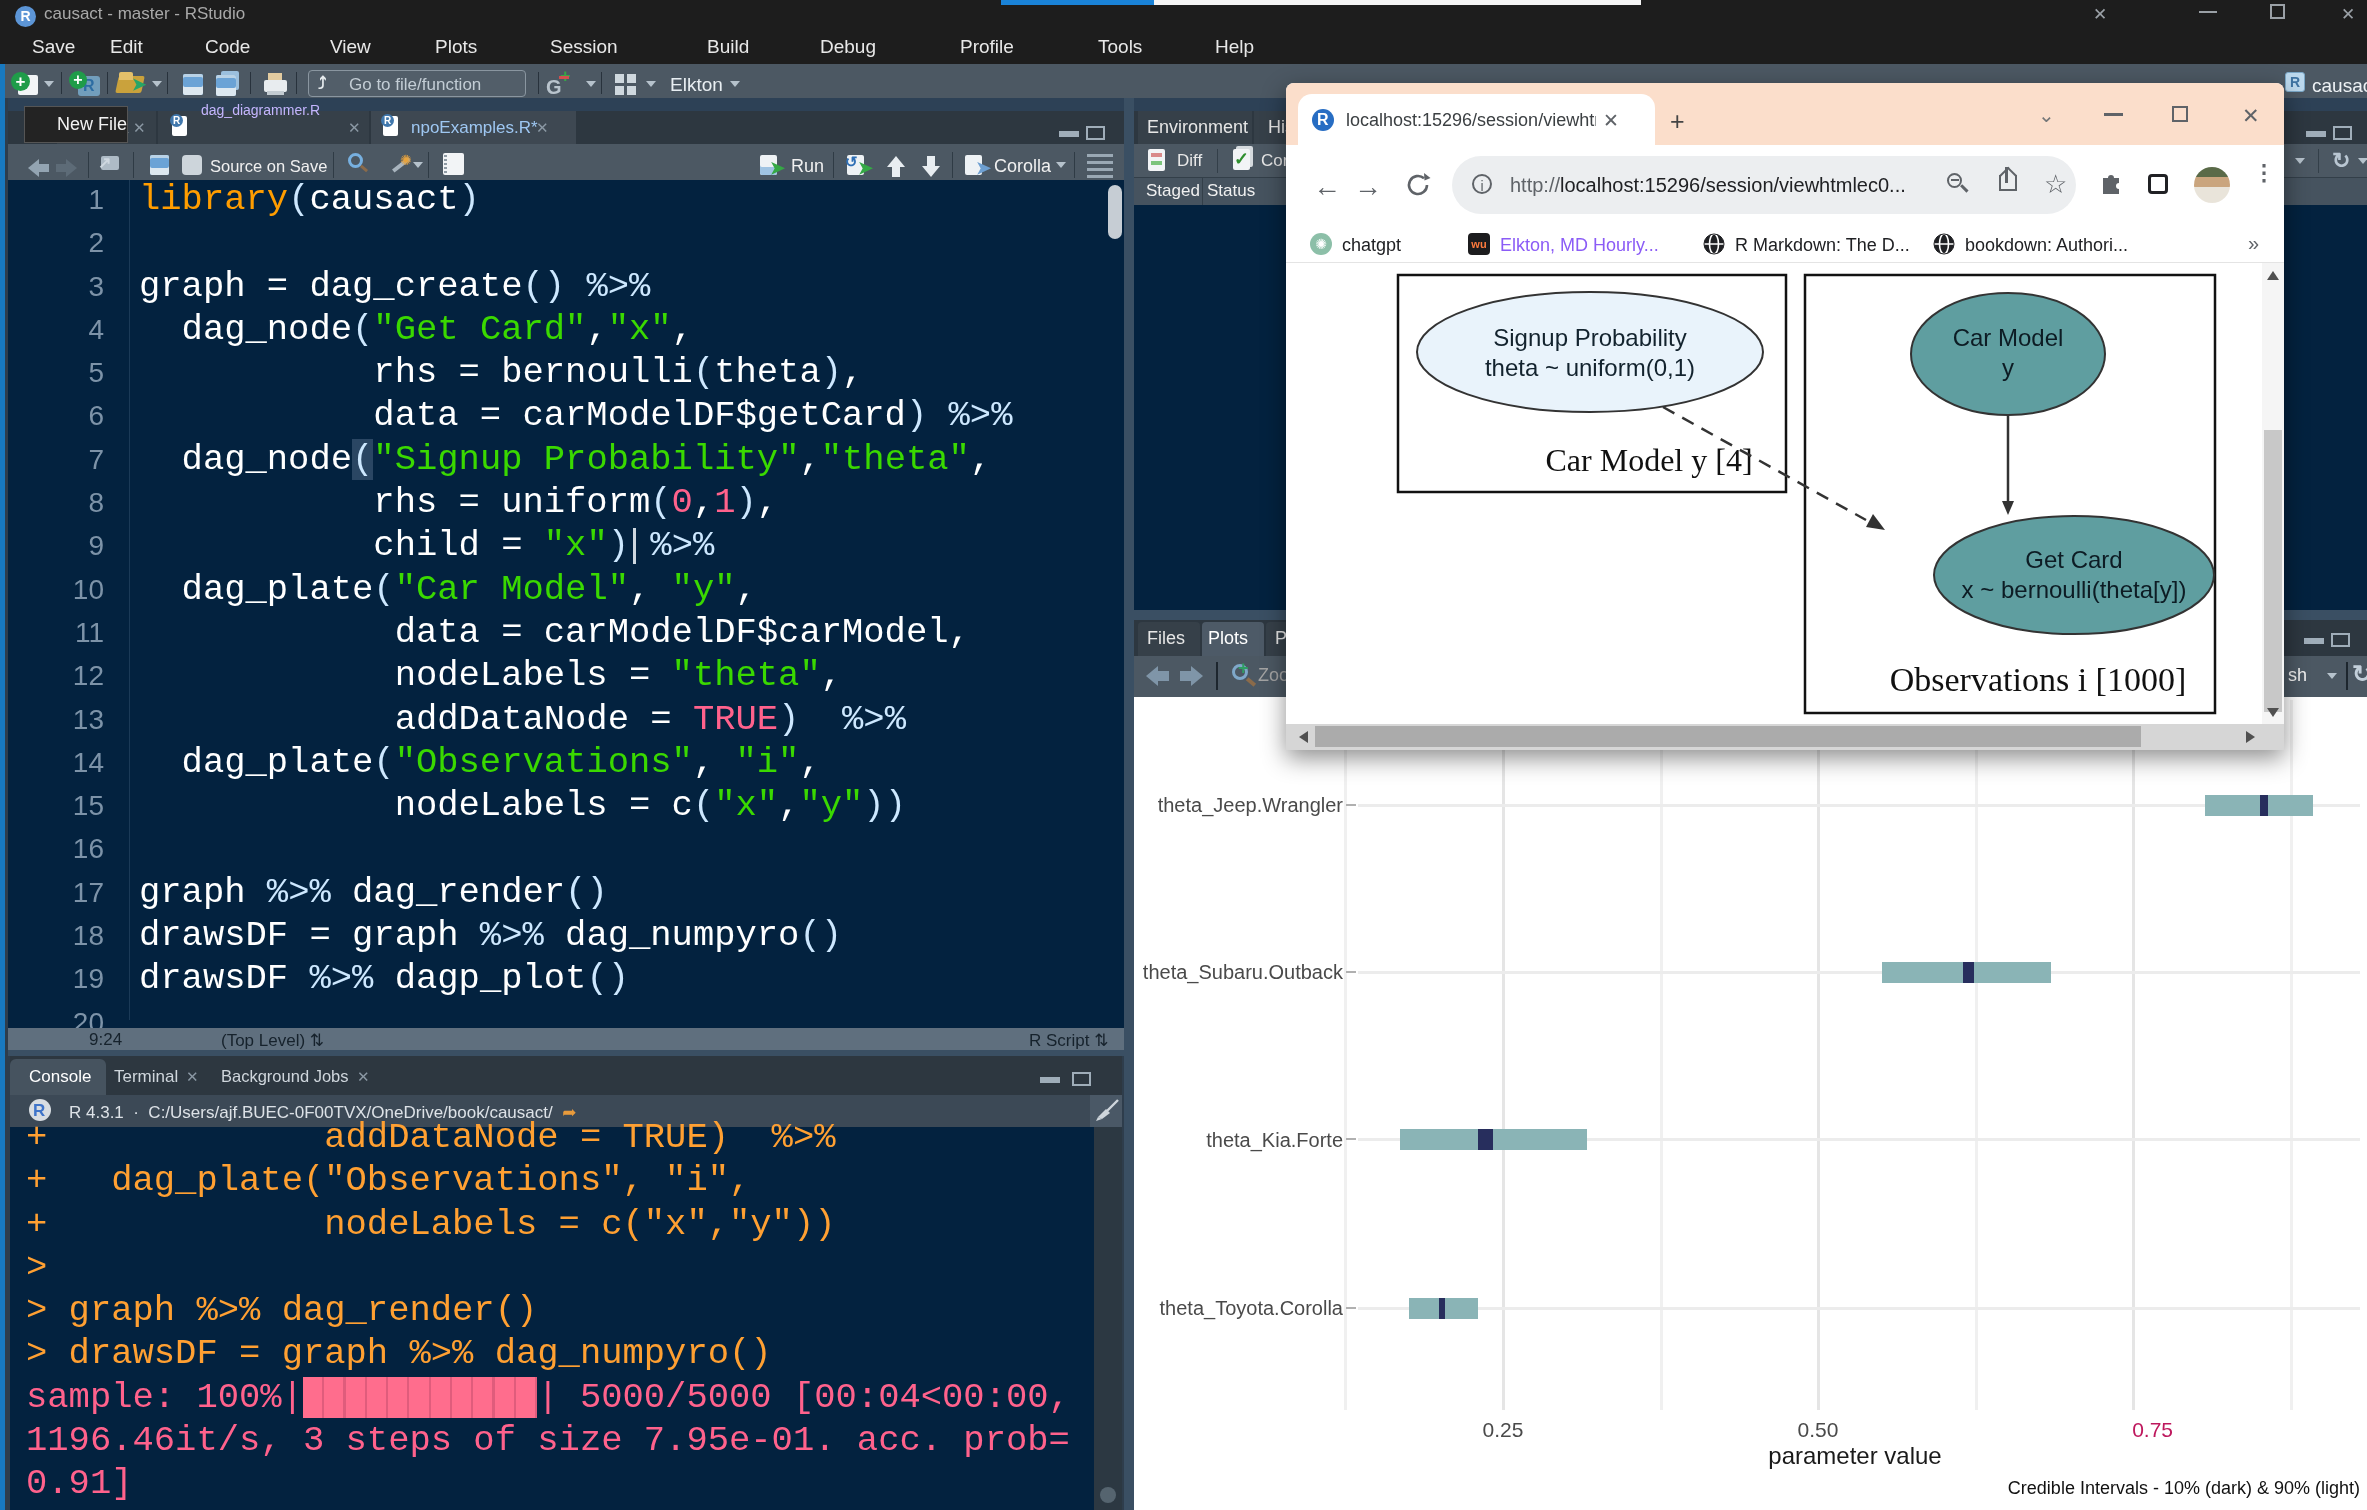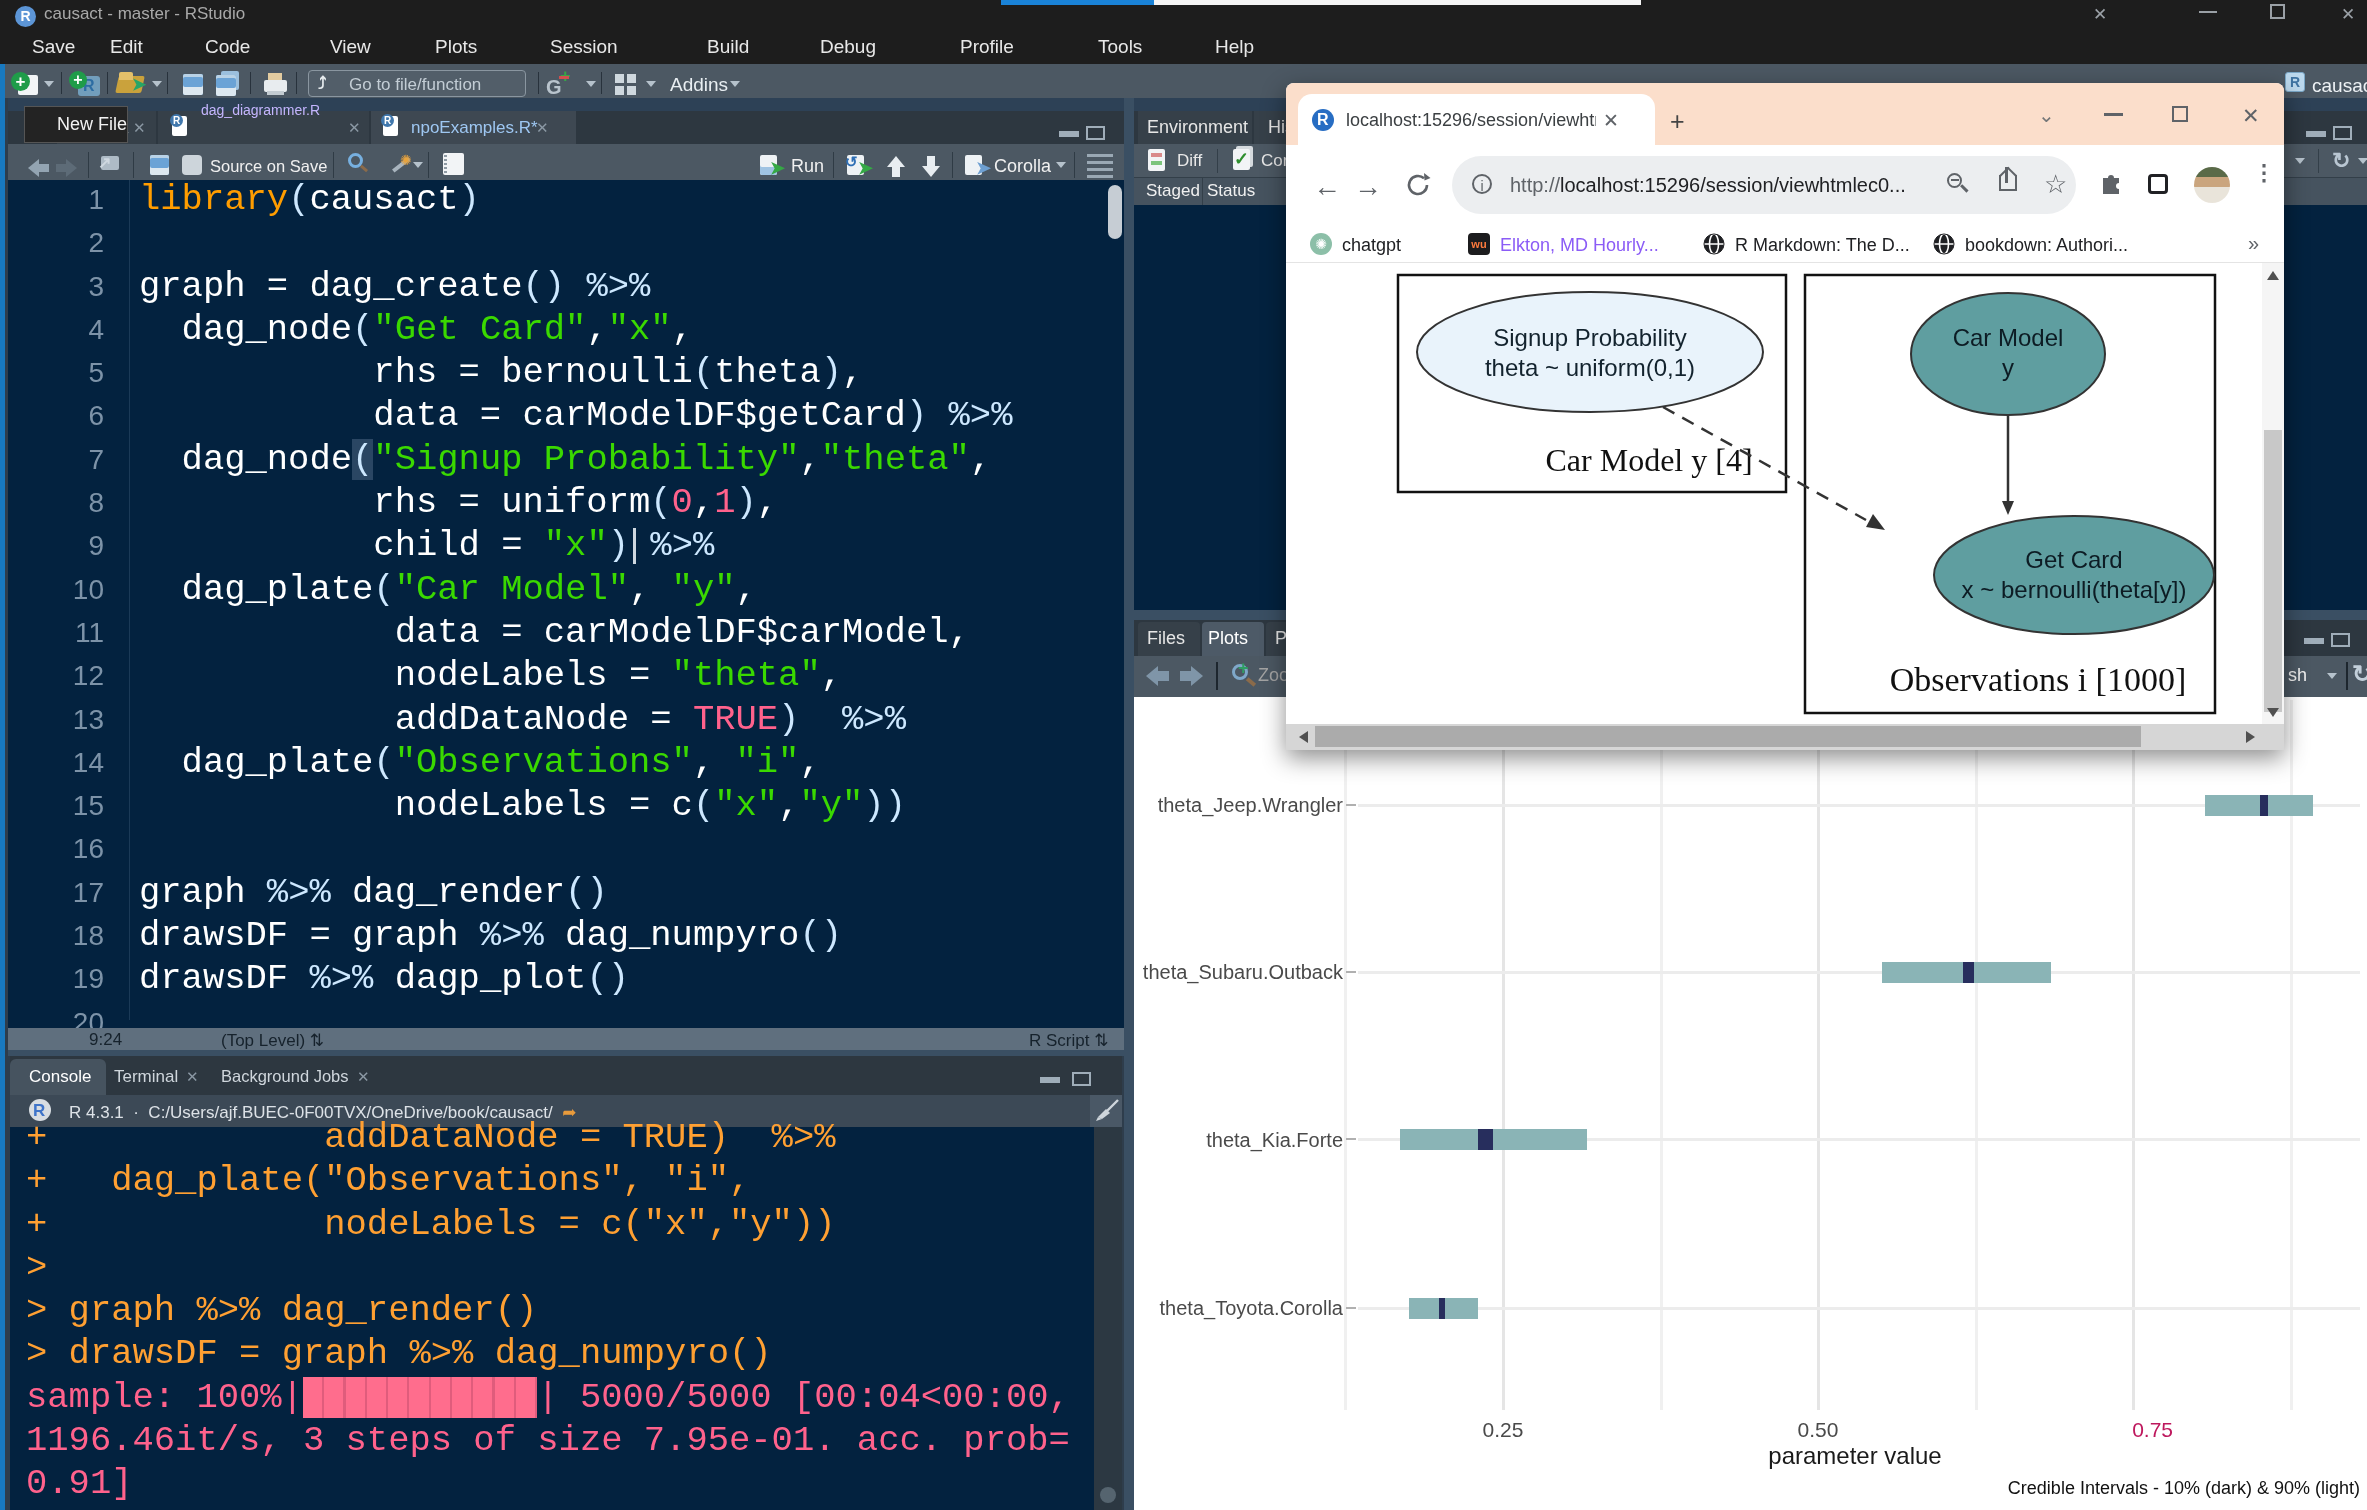--- a/index.html
+++ b/index.html
@@ -69,21 +69,21 @@
 <div class="a" style="left:560px;top:66px;color:#35a845;font-size:18px;font-weight:bold">+</div>
 <div class="a" style="left:559px;top:76px;width:10px;height:3px;background:#d04f4f"></div>
 <div class="a" style="left:586px;top:81px;border-left:5px solid transparent;border-right:5px solid transparent;border-top:6px solid #b6c2cc"></div>
 <div class="a" style="left:601px;top:72px;width:1px;height:22px;background:#28323c"></div>
 
 <div class="a" style="left:615px;top:74px;width:9px;height:9px;background:#cfd8de"></div>
 <div class="a" style="left:627px;top:74px;width:9px;height:9px;background:#cfd8de"></div>
 <div class="a" style="left:615px;top:86px;width:9px;height:9px;background:#cfd8de"></div>
 <div class="a" style="left:627px;top:86px;width:9px;height:9px;background:#cfd8de"></div>
 <div class="a" style="left:646px;top:81px;border-left:5px solid transparent;border-right:5px solid transparent;border-top:6px solid #b6c2cc"></div>
-<div class="a" style="left:670px;top:74px;color:#e8eef2;font-size:19px">Addins</div>
+<div class="a" style="left:670px;top:74px;color:#e8eef2;font-size:19px">Elkton</div>
 <div class="a" style="left:730px;top:81px;border-left:5px solid transparent;border-right:5px solid transparent;border-top:6px solid #b6c2cc"></div>
 
 <div class="a" style="left:2285px;top:72px;width:20px;height:20px;background:#bcd9ee;border:1px solid #7aa7c7;border-radius:3px;color:#3f74a3;font-size:14px;text-align:center;line-height:19px;font-weight:bold">R</div>
 <div class="a" style="left:2312px;top:75px;color:#eef2f5;font-size:19px">causact</div>
 
 <div class="a" style="left:8px;top:98px;width:1116px;height:952px;background:#03223f"></div>
 <div class="a" style="left:8px;top:98px;width:1116px;height:13px;background:#2d4156"></div>
 
 <div class="a" style="left:8px;top:111px;width:1116px;height:33px;background:#2d3740"></div>
 <div class="a" style="left:57px;top:111px;width:99px;height:33px;background:#364049"></div>

